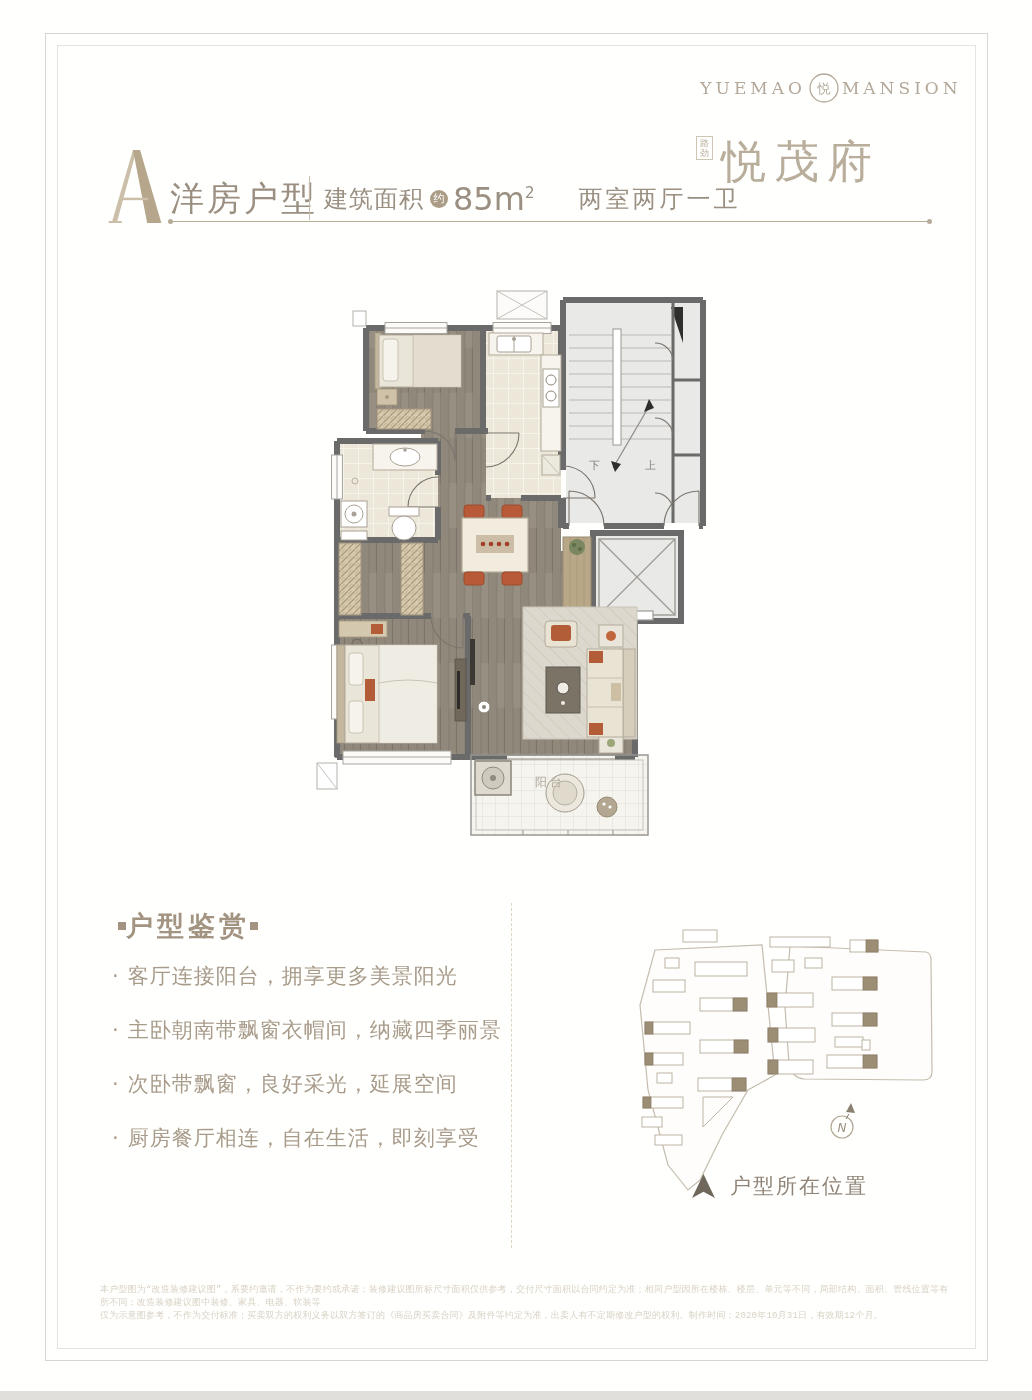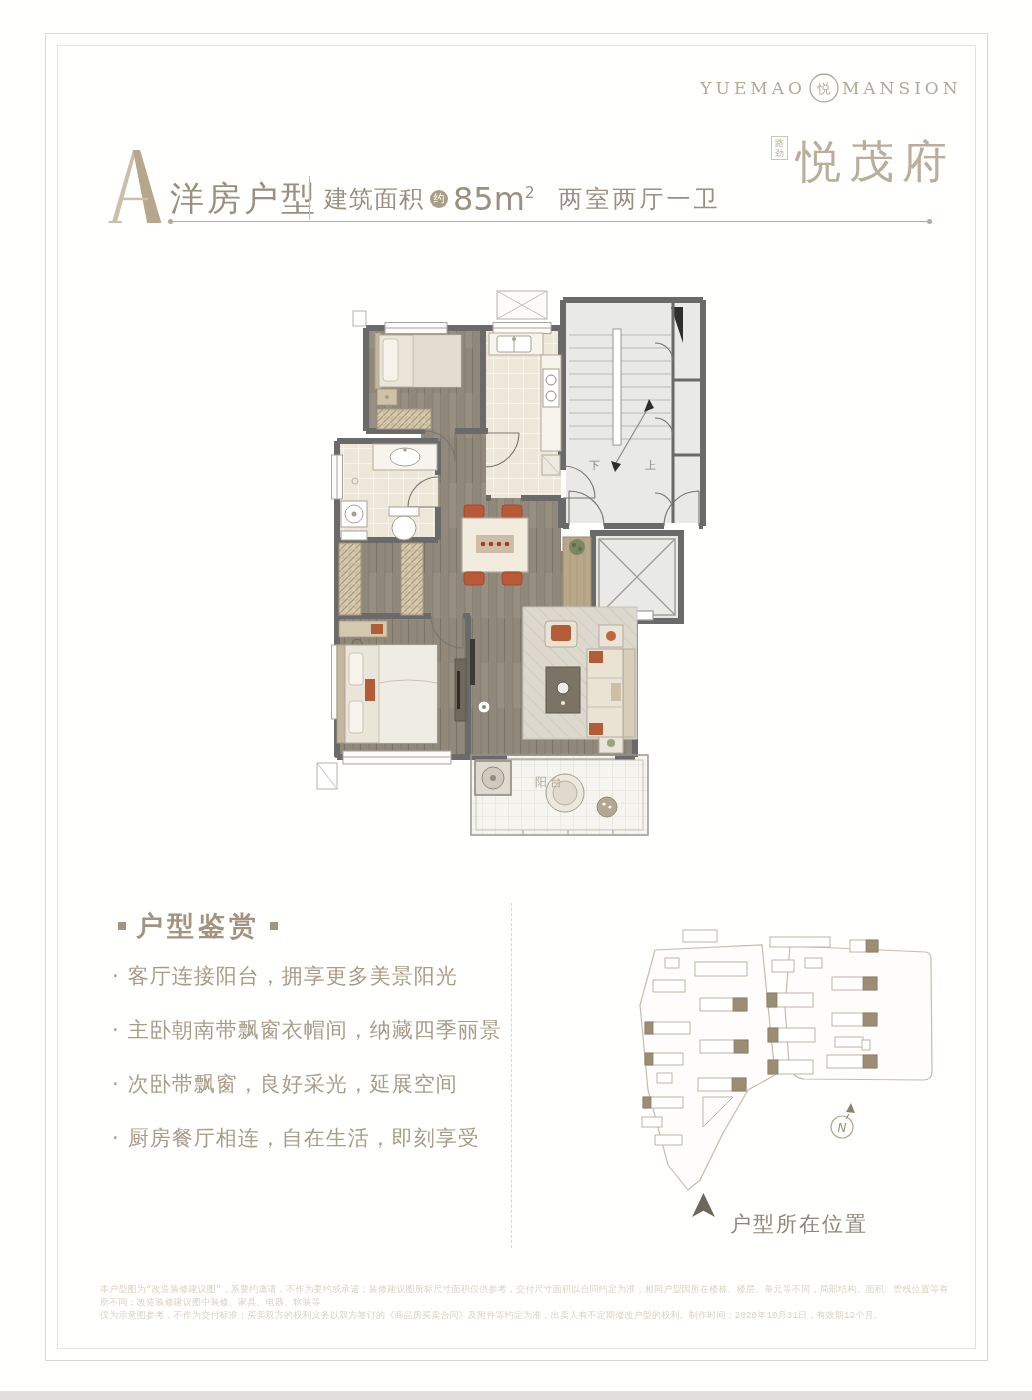--- a/index.html
+++ b/index.html
@@ -3,46 +3,46 @@
 <meta charset="utf-8">
 <style>
   html,body{margin:0;padding:0;background:#ffffff;}
   .page{position:relative;width:1032px;height:1400px;background:#fffffe;overflow:hidden;
         font-family:"DejaVu Sans","Liberation Sans",sans-serif;}
   .frame-outer{position:absolute;left:45px;top:33px;width:941px;height:1326px;border:1px solid #d7d6d2;}
   .frame-inner{position:absolute;left:11px;top:11px;width:917px;height:1302px;border:1px solid #e5e3de;}
   
   .brand-row{position:absolute;left:700px;top:72px;width:262px;display:flex;align-items:center;justify-content:center;gap:2px;}
   .brand-en{font-family:"DejaVu Serif","Liberation Serif",serif;font-size:17px;letter-spacing:4px;color:#b3a899;}
-  .brand-cn-row{position:absolute;left:732px;top:104px;width:262px;display:flex;align-items:center;justify-content:center;gap:8px;}
+  .brand-cn-row{position:absolute;left:696px;top:104px;width:262px;display:flex;align-items:center;gap:8px;}
   .brand-seal{width:13px;font-size:9px;line-height:10px;color:#b9ae9b;word-break:break-all;text-align:center;border:1px solid #cfc5b4;padding:1px;}
   .brand-cn{font-family:"DejaVu Serif","Liberation Serif",serif;font-size:45px;letter-spacing:8px;color:#b9ae9b;margin-top:28px;}
   
   .title-type{position:absolute;left:170px;top:176px;font-size:34px;letter-spacing:3px;color:#9a8f80;font-weight:500;}
   .title-div{position:absolute;left:309px;top:176px;width:1px;height:44px;background:#c8beae;}
   .title-specs{position:absolute;left:324px;top:178px;height:42px;display:flex;align-items:center;color:#9a8f80;}
   .spec-label{font-size:24px;letter-spacing:1px;}
   .spec-circle{width:18px;height:18px;border-radius:50%;background:#ab9d85;color:#fff;font-size:11px;line-height:18px;text-align:center;margin:0 5px 0 6px;}
   .spec-area{font-size:32px;letter-spacing:0;}
   .spec-area sup{font-size:15px;}
-  .spec-layout{font-size:24px;letter-spacing:3px;margin-left:24px;}
+  .spec-layout{font-size:24px;letter-spacing:3px;margin-left:44px;}
   .title-line{position:absolute;left:170px;top:221px;width:760px;height:1px;background:#b7ab97;}
   .title-line::before,.title-line::after{content:"";position:absolute;top:-2px;width:5px;height:5px;border-radius:50%;background:#b7ab97;}
   .title-line::before{left:-2px;} .title-line::after{right:-2px;}
   
-  .feat-head{position:absolute;left:118px;top:908px;display:flex;align-items:center;gap:10px;}
+  .feat-head{position:absolute;left:118px;top:908px;display:flex;align-items:center;}
   .feat-sq{width:8px;height:8px;background:#a39482;}
   .feat-title{font-size:27px;font-weight:bold;letter-spacing:4px;color:#a39482;}
   .feat-list{position:absolute;left:112px;top:962px;width:400px;list-style:none;margin:0;padding:0;}
   .feat-list li{display:flex;align-items:flex-start;margin-bottom:25px;font-size:21px;letter-spacing:1px;color:#a89b8a;line-height:29px;}
   .feat-bullet{margin-right:8px;color:#a89b8a;}
   .v-dashed{position:absolute;left:511px;top:903px;height:345px;border-left:1px dashed #ddd5c6;}
   
   .legend{position:absolute;left:690px;top:1172px;display:flex;align-items:center;}
-  .legend-text{font-size:21px;letter-spacing:2px;color:#8f8477;margin-left:13px;margin-top:38px;}
+  .legend-text{font-size:21px;letter-spacing:2px;color:#8f8477;margin-left:13px;}
   
   .disclaimer{position:absolute;left:100px;top:1284px;width:852px;font-size:9px;line-height:13px;color:#d9d2c4;letter-spacing:0.2px;font-family:Liberation Mono, monospace;}
   .bottom-strip{position:absolute;left:0;top:1391px;width:1032px;height:9px;background:#e1dfdb;}
   svg text{font-family:"DejaVu Sans","Liberation Sans",sans-serif;}
 </style>
 </head>
 <body>
 
 <div class="page">
   <div class="frame-outer">

